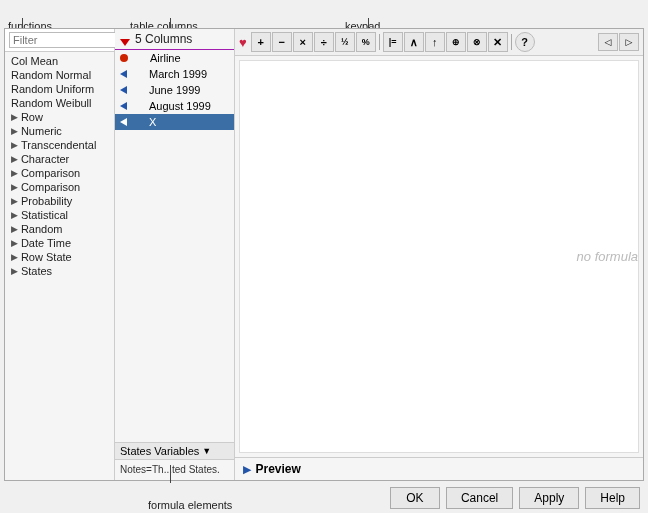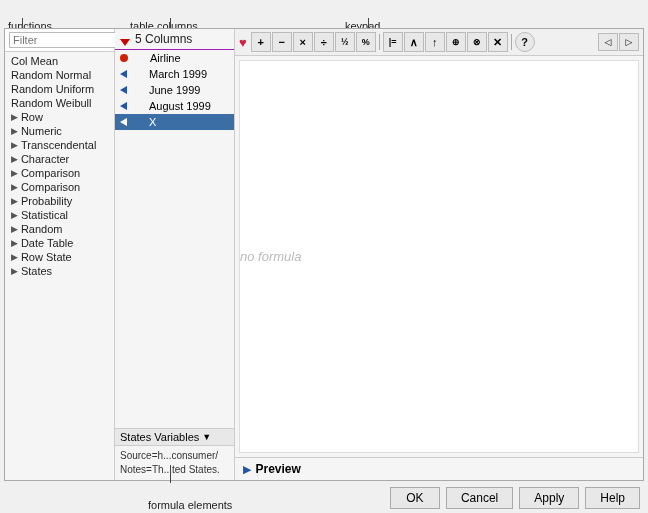--- a/index.html
+++ b/index.html
@@ -219,21 +219,21 @@
       height: 16px;
       background: #aaa;
       margin: 0 2px;
     }
 
     
     .formula-area {
       flex: 1;
       display: flex;
       align-items: center;
-      justify-content: flex-start;
+      justify-content: flex-end;
       background: #fff;
       margin: 4px;
       border: 1px solid #ddd;
       color: #bbb;
       font-size: 13px;
       font-style: italic;
     }
     .nav-btn {
       width: 20px;
       height: 18px;
@@ -366,21 +366,21 @@
         <div class="func-item">
             <span class="arrow">▶</span>
             <span>Statistical</span>
           </div>
         <div class="func-item">
             <span class="arrow">▶</span>
             <span>Random</span>
           </div>
         <div class="func-item">
             <span class="arrow">▶</span>
-            <span>Date Table</span>
+            <span>Date Time</span>
           </div>
         <div class="func-item">
             <span class="arrow">▶</span>
             <span>Row State</span>
           </div>
         <div class="func-item">
             <span class="arrow">▶</span>
             <span>States</span>
           </div>
       </div>
@@ -415,21 +415,20 @@
           </div>
         </div>
       </div>
 
       <div class="table-vars">
         <div class="table-vars-header">
           <span>States Variables</span>
           <span style="margin-left:3px; font-size:9px;">▼</span>
         </div>
         <div class="table-vars-body">
-          <div>Source=h...consumer/</div>
           <div>Notes=Th...ted States.</div>
         </div>
       </div>
     </div>
 
     <div class="right-panel">
 
       <div class="keypad-toolbar">
         <span class="heart-icon">♥</span>
         <button class="kp-btn">+</button>

